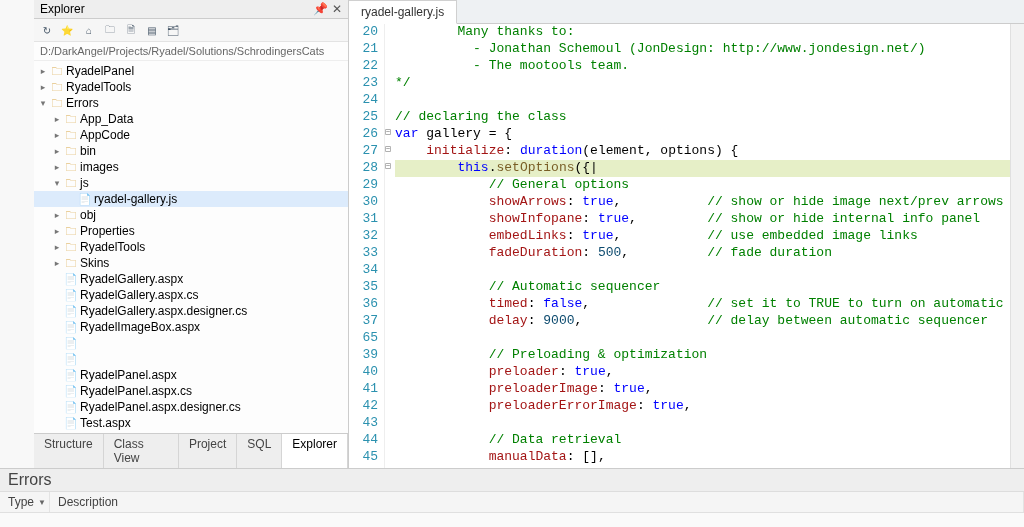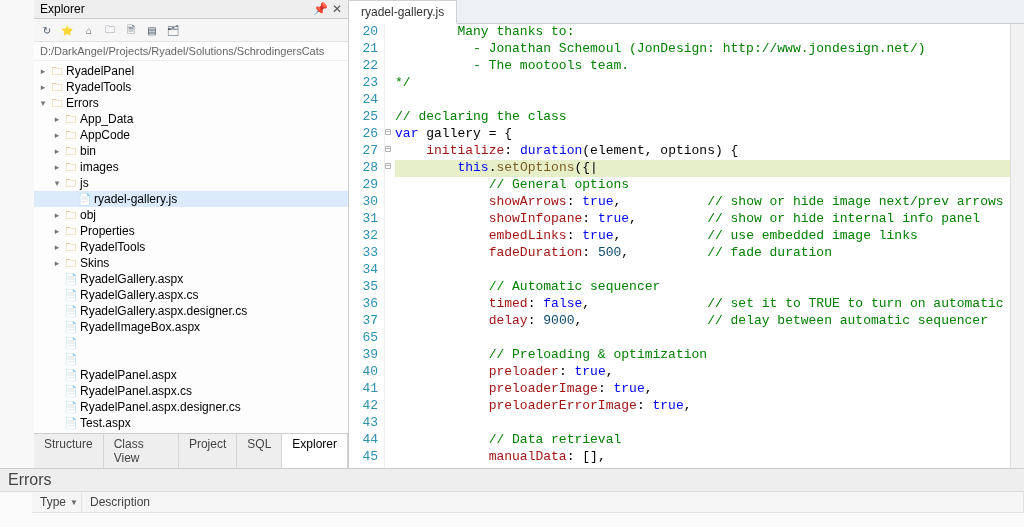--- a/index.html
+++ b/index.html
@@ -97,21 +97,20 @@
   .c-bool { color: #0000ff; }
   .c-fn { color: #795e26; }
 
   .errors {
     border-top: 1px solid #ccc; background: #fafafa;
   }
   .errors-title { padding: 2px 8px; font-size: 16px; color: #444; background: #eee; border-bottom: 1px solid #ddd; }
   .errors-cols {
     display: flex; font-size: 12px; color: #444; background: #f5f5f5;
     border-bottom: 1px solid #e0e0e0;
-    margin-left: 32px;
   }
   .errors-cols div { padding: 3px 8px; border-right: 1px solid #e3e3e3; }
   .col-type { width: 50px; display:flex; align-items:center; gap:4px;}
   .col-file { width: 200px; }
   .col-desc { flex: 1; }
   .drop { font-size: 8px; color:#666; }
   .scroll-mini {
     position: absolute; right: 0; top: 0; bottom: 0; width: 14px;
     background: #f2f2f2; border-left: 1px solid #e0e0e0;
   }

